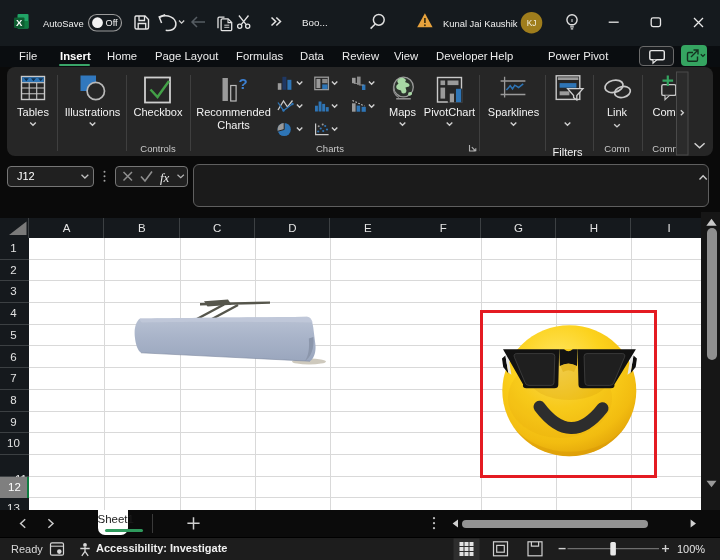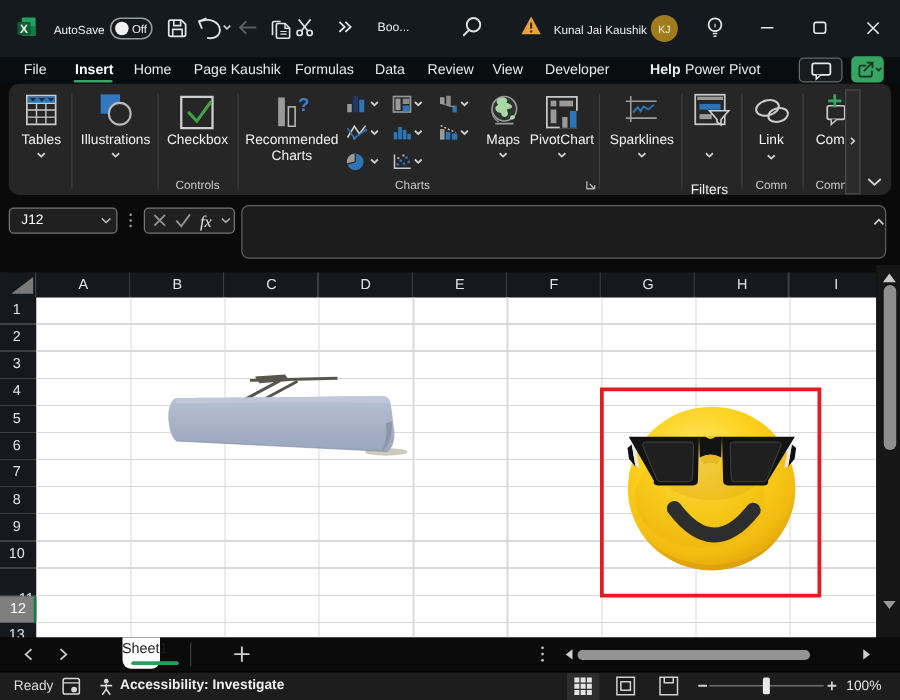--- a/index.html
+++ b/index.html
@@ -102,27 +102,27 @@
       <path d="M 694,18 l 9,9 M 703,18 l -9,9" stroke="#e8e8e8" stroke-width="1.3"></path>
     </svg>
     <span class="txt" style="left:43px;top:17.5px;font-size:9.4px;color:#f0f0f0;">AutoSave</span>
     <span class="txt" style="left:302px;top:16.5px;font-size:9.8px;color:#ececec;">Boo...</span>
     <span class="txt" style="left:443px;top:17.5px;font-size:9.4px;color:#f0f0f0;text-align:right;">Kunal Jai Kaushik</span>
   </div>
   <div class="abs" id="menubar">
     <span class="menutab" style="left:19px;">File</span>
     <span class="menutab" style="left:60px;color:#fff;font-weight:bold;">Insert</span>
     <span class="menutab" style="left:107px;">Home</span>
-    <span class="menutab" style="left:155px;">Page Kaushik</span>
+    <span class="menutab" style="left:155px;">Page Layout</span>
     <span class="menutab" style="left:236px;">Formulas</span>
     <span class="menutab" style="left:300px;">Data</span>
     <span class="menutab" style="left:342px;">Review</span>
     <span class="menutab" style="left:394px;">View</span>
     <span class="menutab" style="left:436px;">Developer</span>
-    <span class="menutab" style="left:520px;font-weight:bold;">Help</span>
+    <span class="menutab" style="left:490px;">Help</span>
     <span class="menutab" style="left:548px;">Power Pivot</span>
     <div class="abs" style="left:59px;top:17.5px;width:31px;height:2.6px;background:#3aa569;border-radius:1px;"></div>
     <div class="abs" style="left:638.5px;top:-0.5px;width:35.5px;height:20px;border:1px solid #6a6a6a;border-radius:4px;background:#191c1f;"></div>
     <svg class="abs" style="left:638.5px;top:-0.5px" width="36" height="20" viewBox="0 0 36 20">
       <rect x="10.8" y="4.6" width="14.5" height="9.2" rx="1.5" fill="none" stroke="#e8e8e8" stroke-width="1.4"></rect>
       <path d="M 14,13.8 v 3.4 l 3.8,-3.4" fill="#191c1f" stroke="#e8e8e8" stroke-width="1.2"></path>
     </svg>
     <div class="abs" style="left:681px;top:-1px;width:26px;height:20.5px;border-radius:4px;background:#35a561;"></div>
     <svg class="abs" style="left:681px;top:-1px" width="26" height="21" viewBox="0 0 26 21">
       <path d="M 12.5,5 h 4.5 v 4.5 M 17,5 L 10,12" fill="none" stroke="#14301f" stroke-width="1.4"></path>

